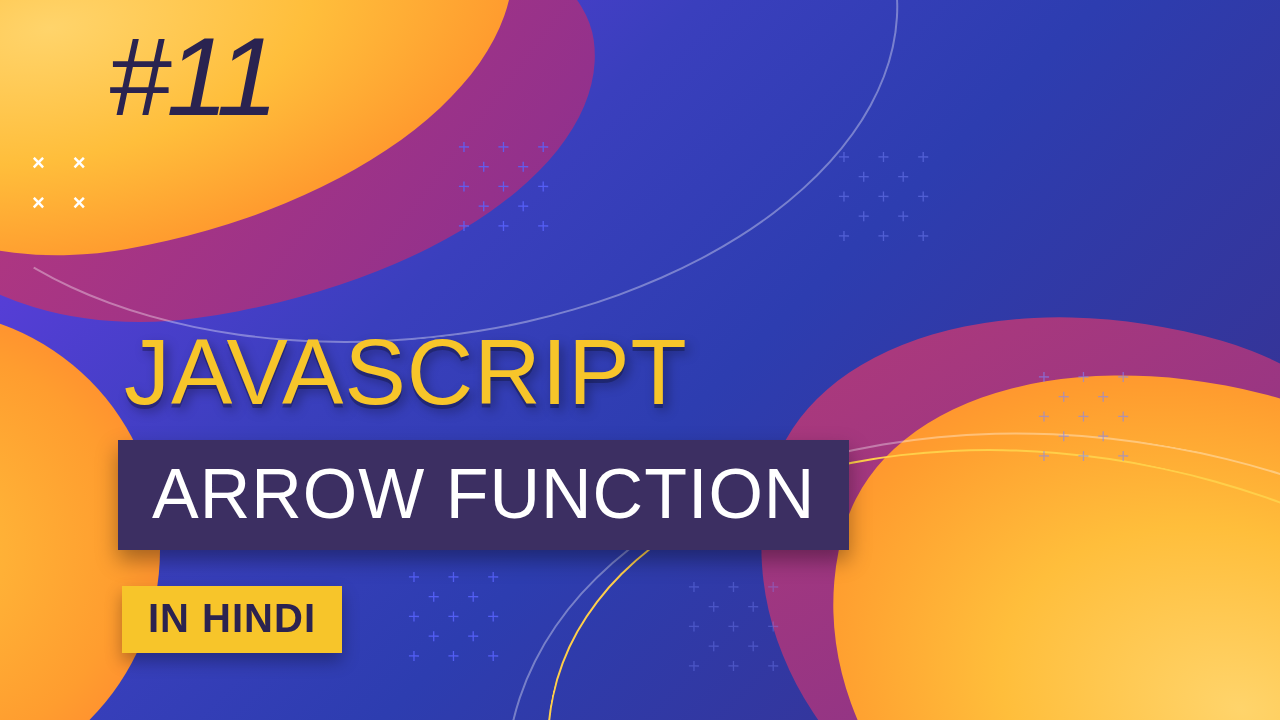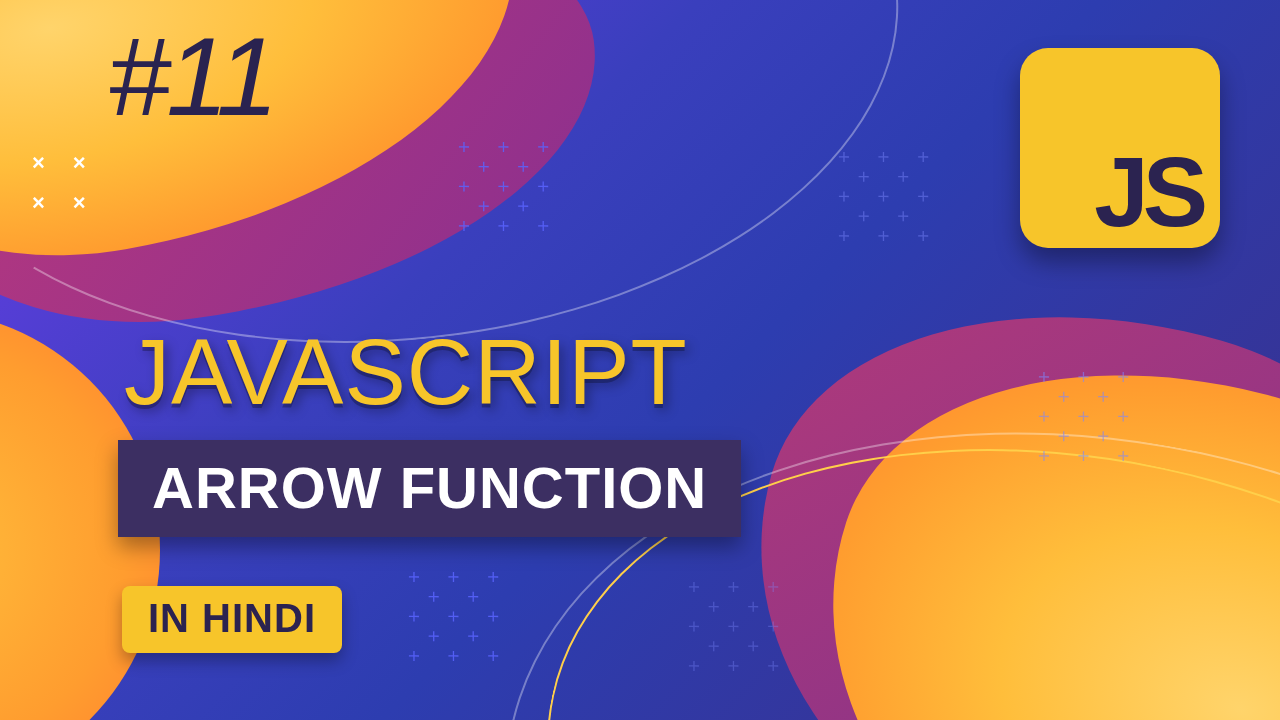--- a/index.html
+++ b/index.html
@@ -148,39 +148,39 @@
     text-shadow: 0 4px 0 rgba(0,0,0,0.25), 4px 6px 12px rgba(0,0,0,0.35);
   }
 
   
   .subtitle {
     position: absolute;
     left: 118px;
     top: 440px;
     background: #3c2f62;
     color: #fff;
-    font-size: 58px;
-    font-weight: 700;
+    font-size: 70px;
+    font-weight: 400;
     padding: 14px 34px 16px 34px;
     letter-spacing: 1px;
     box-shadow: 0 10px 20px rgba(0,0,0,0.35);
     white-space: nowrap;
   }
 
   
   .lang {
     position: absolute;
     left: 122px;
     top: 586px;
     background: #f7c52a;
     color: #2b2350;
     font-size: 40px;
     font-weight: 900;
     padding: 10px 26px 12px 26px;
-    border-radius: 8px;
+    border-radius: 0;
     letter-spacing: 1px;
     box-shadow: 0 8px 16px rgba(0,0,0,0.3);
   }
 
   
   .blob-tl-edge { z-index: 1; }
   .blob-tl     { z-index: 2; }
   .blob-left   { z-index: 1; }
   .blob-br-edge{ z-index: 1; }
   .blob-br     { z-index: 2; }
@@ -338,23 +338,20 @@
       <span>×</span>
       <span></span>
       <span></span>
     </div>
 
   <div class="xrow-white">××</div>
   <div class="xrow-white2">××</div>
 
   <div class="episode">#11</div>
 
-  <div class="js-badge">
-    <span>JS</span>
-  </div>
 
   <div class="title">JAVASCRIPT</div>
 
   <div class="subtitle">ARROW FUNCTION</div>
 
   <div class="lang">IN HINDI</div>
 
 </div>
 
 </body></html>

